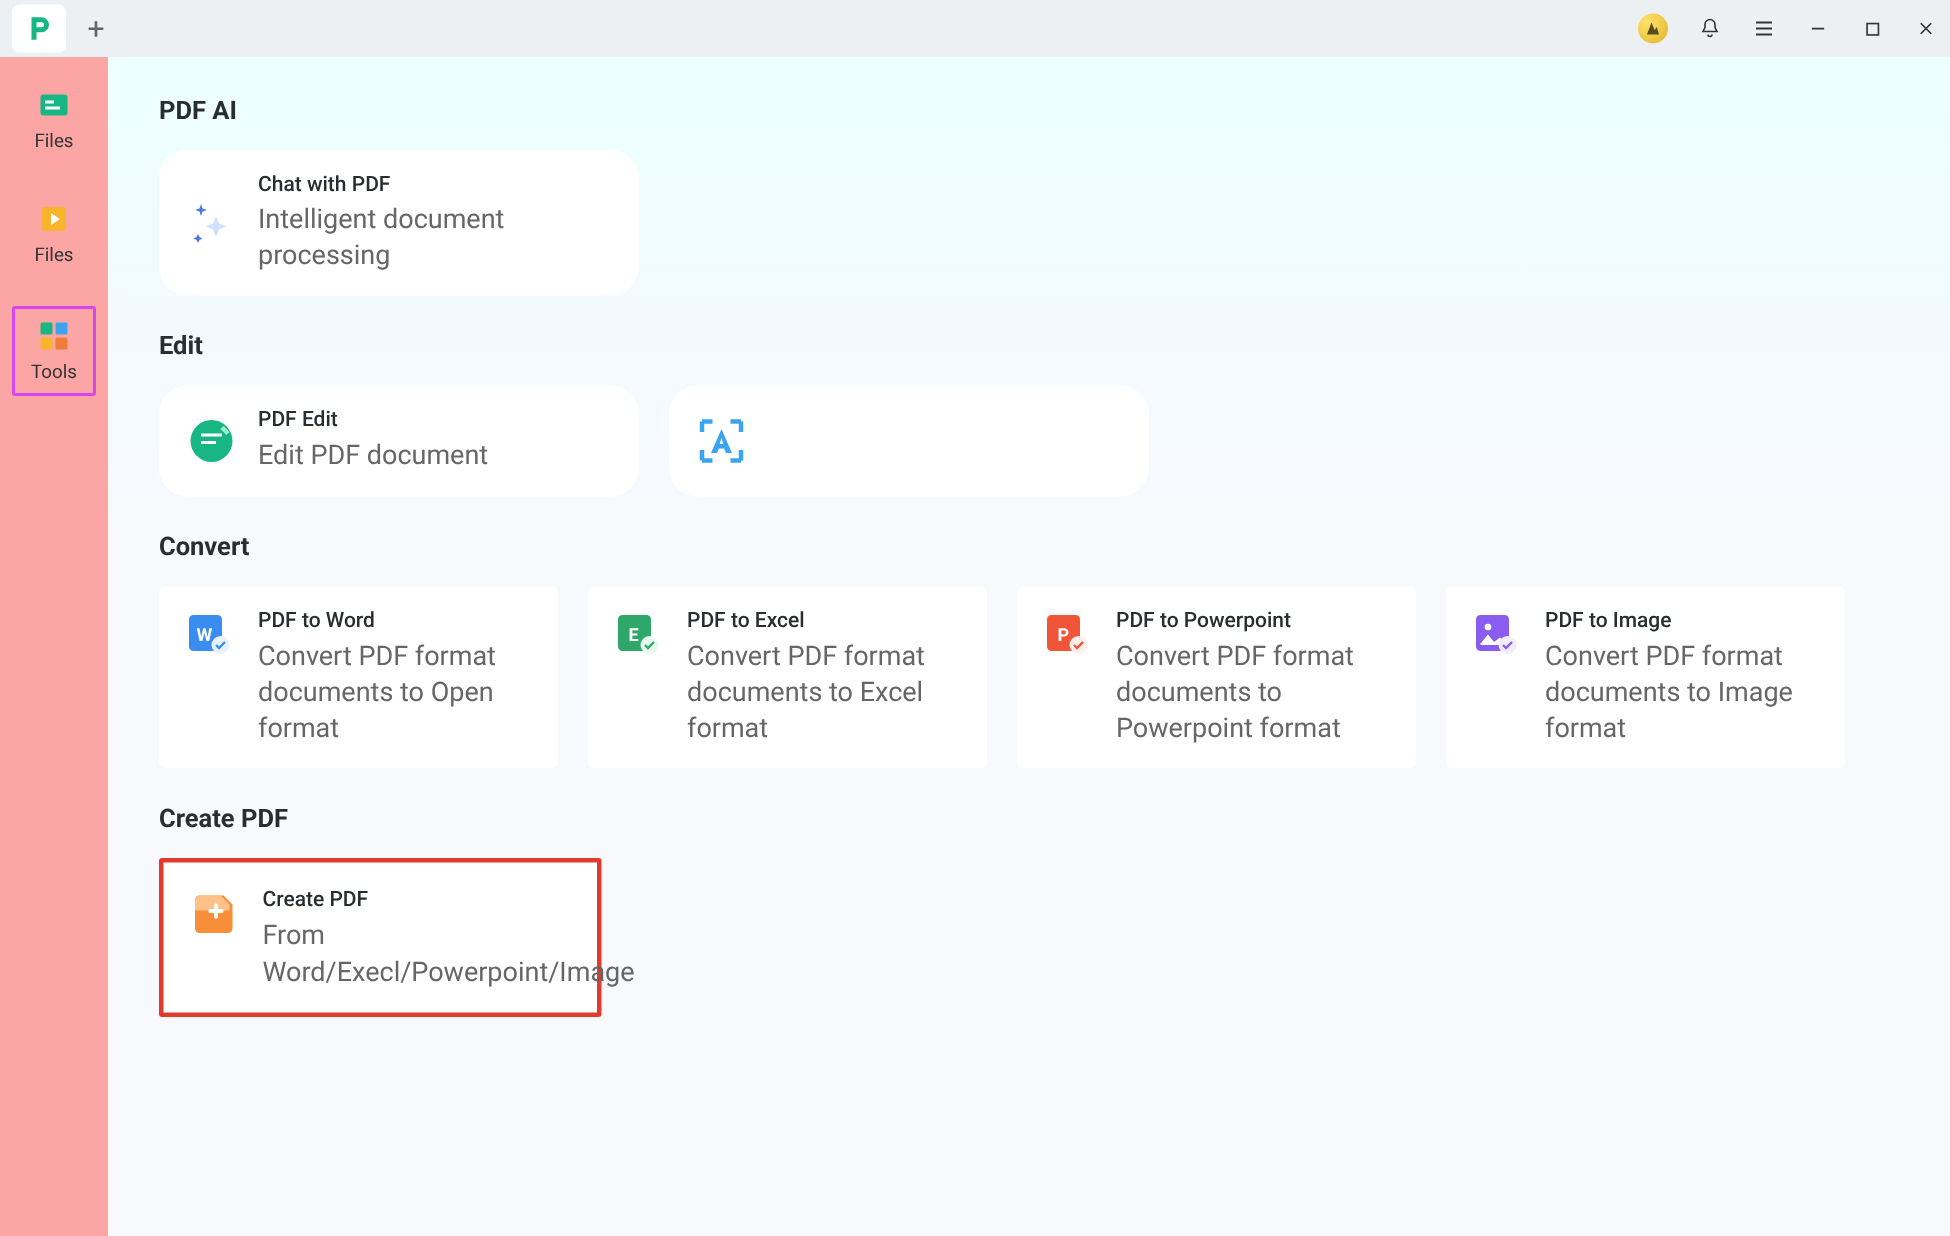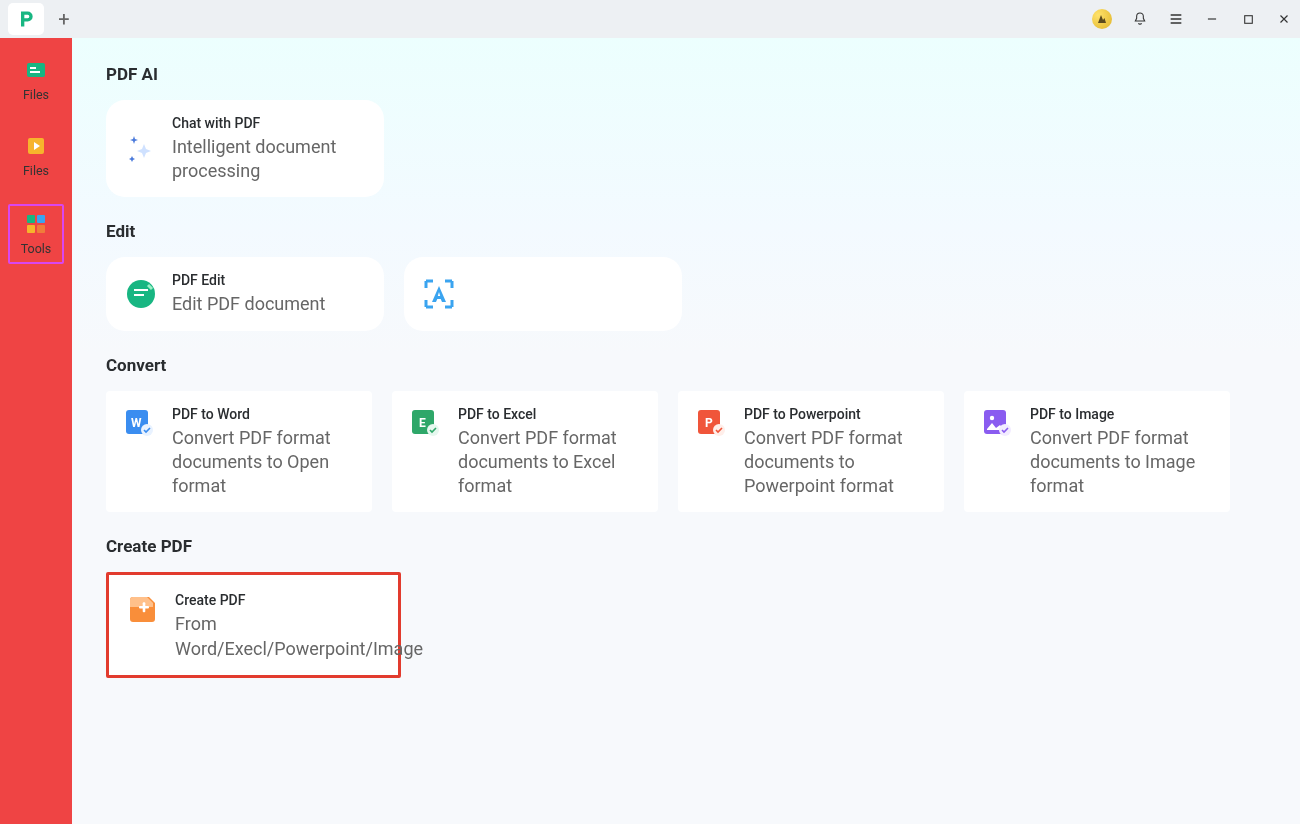--- a/index.html
+++ b/index.html
@@ -59,21 +59,21 @@
     font-size:11px;
   }
 
   
   .layout {
     display: flex;
     height: calc(824px - 38px);
   }
   .sidebar {
     width: 72px;
-    background: #ef4444;
+    background: #fca5a5;
     display: flex;
     flex-direction: column;
     align-items: center;
     padding-top: 14px;
     gap: 20px;
   }
   .side-item {
     width: 56px;
     display:flex;flex-direction:column;align-items:center;
     gap:5px;
@@ -115,21 +115,21 @@
     background: #fff;
     border-radius: 4px;
     padding: 14px 18px;
     display:flex;
     align-items:center;
     gap: 14px;
     width: 266px;
     min-height: 70px;
     cursor:pointer;
   }
-  .card-wide { width: 278px; border-radius: 19px; }
+  .card-wide { width: 320px; border-radius: 19px; }
   .card-big { width: 295px; min-height: 84px; align-items:flex-start; padding-top:16px;}
   .card .icon {
     width: 34px; height: 34px;
     flex-shrink:0;
   }
   .card .texts { line-height:1.35; }
   .card .title { font-size: 14px; color:#2a2d30; font-weight:500; }
   .card .sub { font-size: 18px; color:#666; margin-top:2px;}
 
   .convert-row .card { width: 266px; min-height:84px; align-items:flex-start;}

